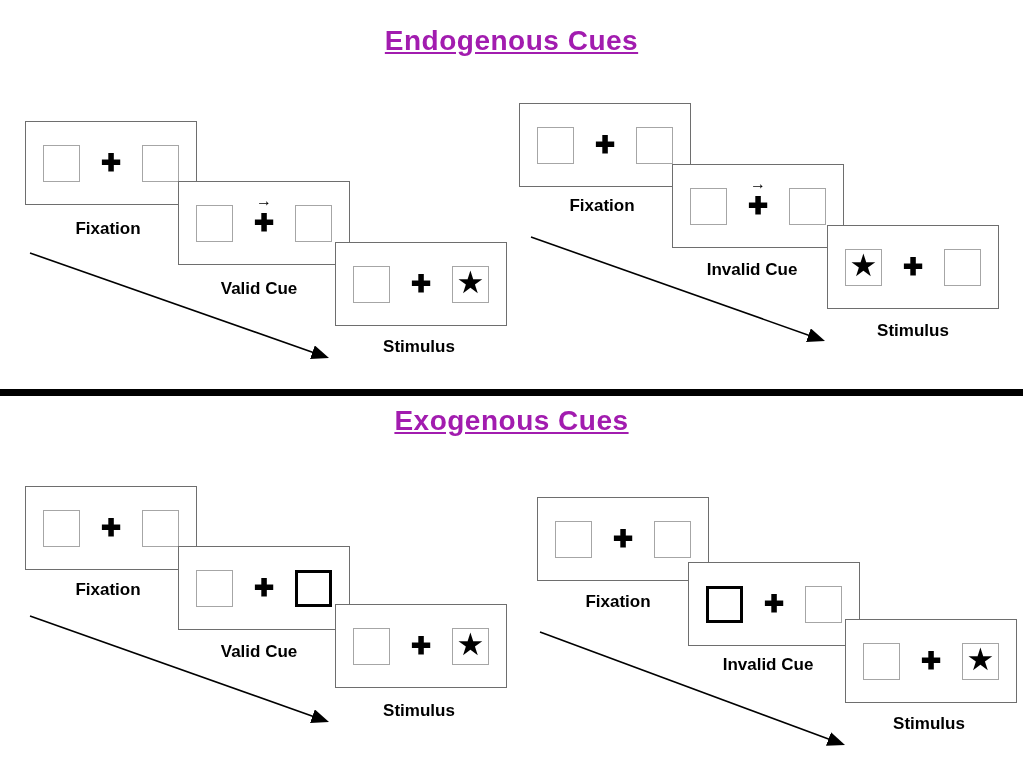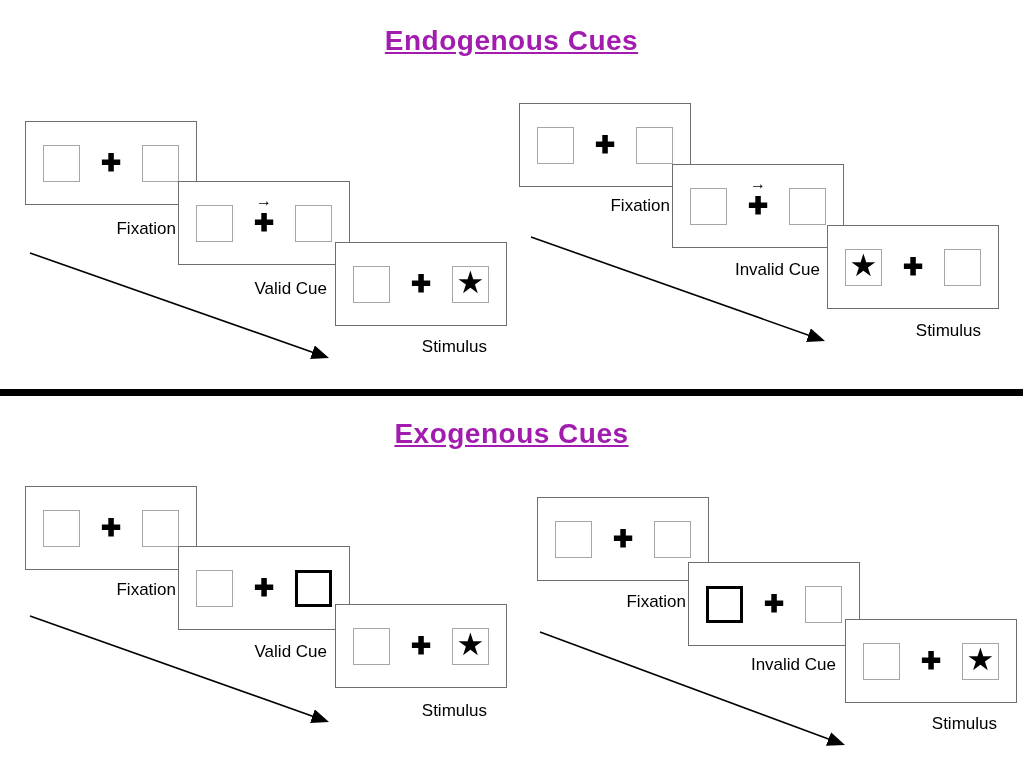--- a/index.html
+++ b/index.html
@@ -3,38 +3,38 @@
 <meta charset="utf-8">
 <style>
   * { margin:0; padding:0; box-sizing:border-box; }
   html,body { background:#ffffff; }
   body { font-family:"Liberation Sans", sans-serif; }
   .canvas { position:relative; width:1023px; height:767px; background:#fff; overflow:hidden; }
 
   .title { position:absolute; left:0; width:100%; text-align:center; font-weight:bold;
            font-size:28px; color:#a21caf; text-decoration:underline; letter-spacing:0.5px; }
   .title.endo { top:25px; }
-  .title.exo  { top:418px; }
+  .title.exo  { top:405px; }
 
   .panel { position:absolute; width:172px; height:84px; background:#fff;
            border:1px solid #6e6e6e; display:flex; align-items:center;
            justify-content:center; gap:18px; }
 
   .sq { width:37px; height:37px; border:1px solid #a6a6a6; background:#fff;
         display:flex; align-items:center; justify-content:center; }
   .sq.thick { border:3px solid #000; }
 
   .plus-wrap { position:relative; display:flex; align-items:center; justify-content:center; width:26px; }
   .plus { font-size:24px; font-weight:bold; color:#000; line-height:1; }
   .cue-arrow { position:absolute; top:-18px; left:50%; transform:translateX(-50%);
                font-size:16px; font-weight:bold; color:#000; line-height:1; }
 
   .star { font-size:31px; color:#000; line-height:1; margin-top:-3px; }
 
-  .plabel { position:absolute; width:136px; text-align:right; font-weight:normal;
+  .plabel { position:absolute; width:136px; text-align:center; font-weight:bold;
             font-size:17px; color:#000; }
 
   .divider { position:absolute; left:0; top:389px; width:1023px; height:7px; background:#000; }
 
   .arrows { position:absolute; left:0; top:0; pointer-events:none; }
 </style>
 </head>
 <body>
 
 <div class="canvas">

